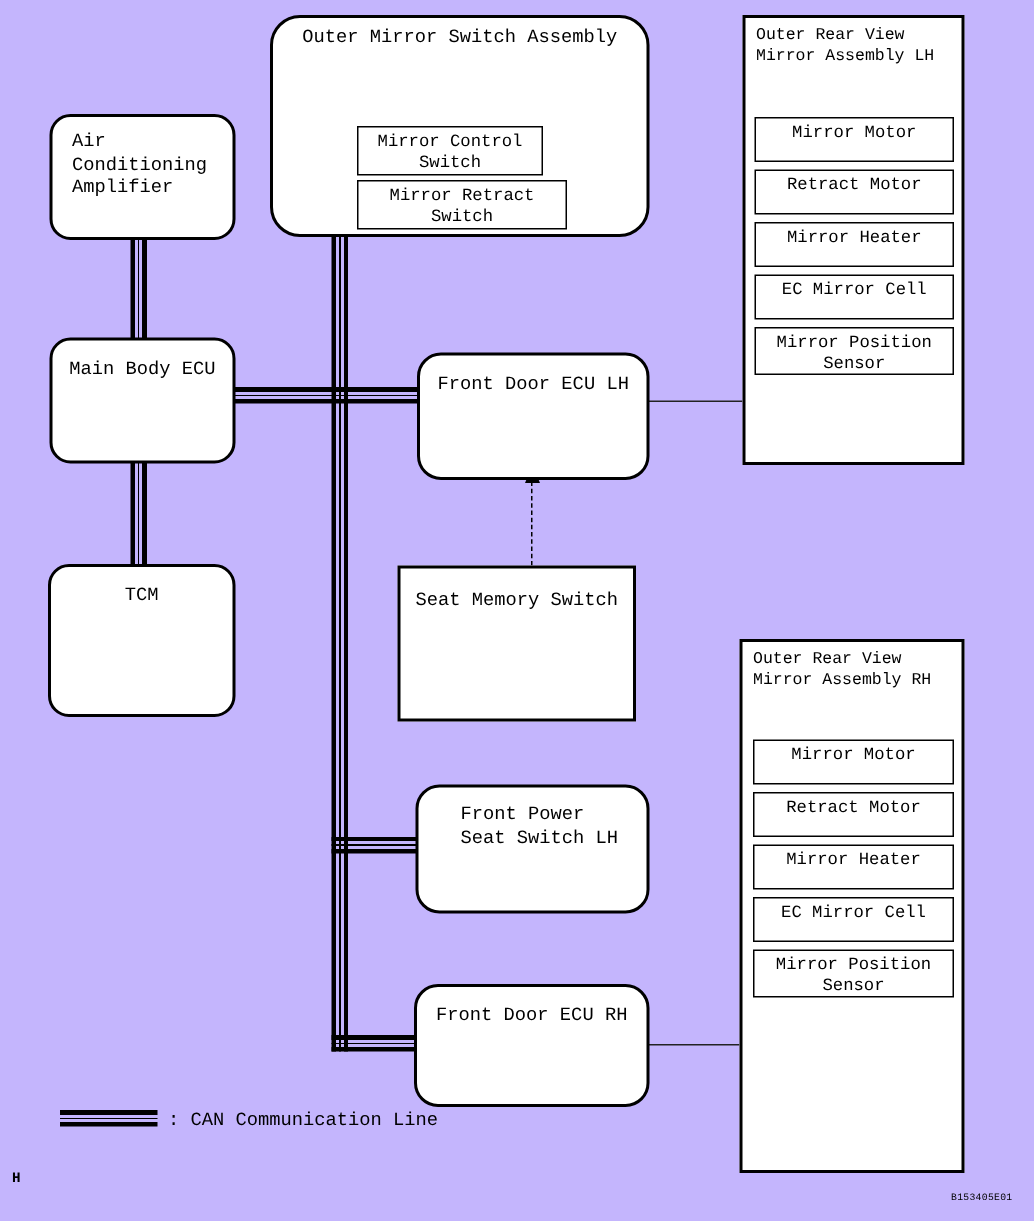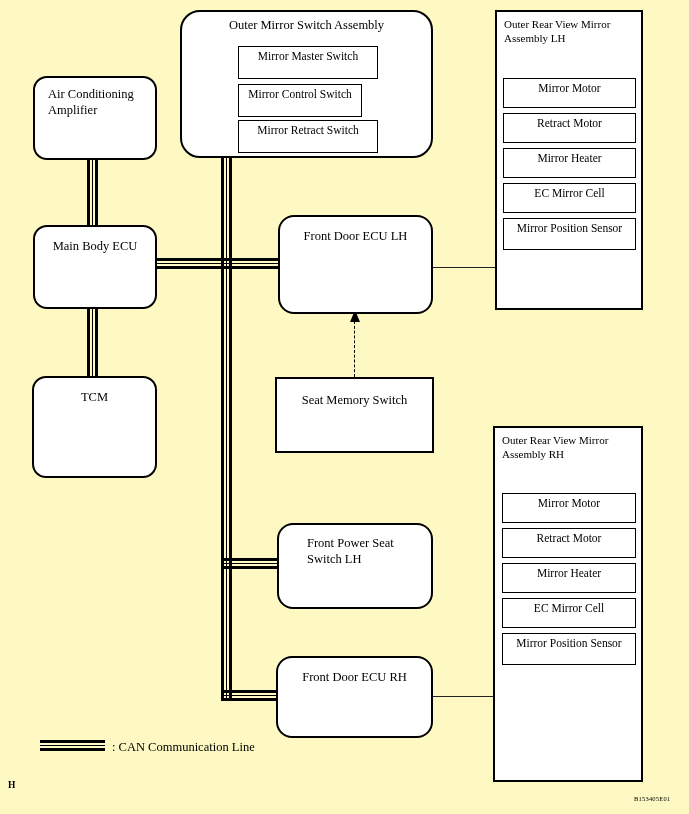--- a/index.html
+++ b/index.html
@@ -1,18 +1,18 @@
 <!DOCTYPE html>
 <html><head>
 <meta charset="utf-8">
 <style>
   html,body{margin:0;padding:0;background:#ffffff;}
   .canvas{
-    position:relative;width:689px;height:814px;background:#fef9c3;
-    font-family:Liberation Serif, serif;color:#000;overflow:hidden;
+    position:relative;width:689px;height:814px;background:#c4b5fd;
+    font-family:Liberation Mono, monospace;color:#000;overflow:hidden;
   }
   .box-round{position:absolute;border:2px solid #000;border-radius:16px;background:#fff;box-sizing:border-box;}
   .box-rect{position:absolute;border:2px solid #000;background:#fff;box-sizing:border-box;}
   .node-label{font-size:12.5px;line-height:1.25;}
   .label-c{text-align:center;padding-top:12px;}
   .label-l{text-align:left;}
   .asm-title{font-size:11px;line-height:1.3;padding:5px 0 0 7px;}
   .item{position:absolute;border:1.5px solid #000;background:#fff;box-sizing:border-box;
         text-align:center;padding-top:3px;font-size:11.5px;line-height:1.2;}
   .bus-v{position:absolute;width:11px;
@@ -41,21 +41,20 @@
 
   <div class="thin-h" style="left:432px;top:267px;width:63px;"></div>
   <div class="thin-h" style="left:432px;top:696px;width:61px;"></div>
 
   <div class="dash-v" style="left:354px;top:321px;height:56px;"></div>
   <div class="arrow-head" style="left:350px;top:310px;"></div>
 
   <div class="box-round" style="left:180px;top:10px;width:253px;height:148px;border-radius:20px;">
     <div class="node-label label-c" style="padding-top:6px;">Outer Mirror Switch Assembly</div>
   </div>
-  <div class="item" style="left:238px;top:46px;width:140px;height:33px;">Mirror Master Switch</div>
   <div class="item" style="left:238px;top:84px;width:124px;height:33px;">Mirror Control Switch</div>
   <div class="item" style="left:238px;top:120px;width:140px;height:33px;">Mirror Retract Switch</div>
 
   <div class="box-rect" style="left:495px;top:10px;width:148px;height:300px;">
     <div class="asm-title">Outer Rear View Mirror Assembly LH</div>
     <div class="item" style="left:6px;top:66px;width:133px;height:30px;">Mirror Motor</div>
     <div class="item" style="left:6px;top:101px;width:133px;height:30px;">Retract Motor</div>
     <div class="item" style="left:6px;top:136px;width:133px;height:30px;">Mirror Heater</div>
     <div class="item" style="left:6px;top:171px;width:133px;height:30px;">EC Mirror Cell</div>
     <div class="item" style="left:6px;top:206px;width:133px;height:32px;">Mirror Position Sensor</div>
@@ -66,25 +65,25 @@
   </div>
 
   <div class="box-round" style="left:33px;top:225px;width:124px;height:84px;border-radius:14px;">
     <div class="node-label label-c">Main Body ECU</div>
   </div>
 
   <div class="box-round" style="left:32px;top:376px;width:125px;height:102px;border-radius:14px;">
     <div class="node-label label-c">TCM</div>
   </div>
 
-  <div class="box-round" style="left:278px;top:215px;width:155px;height:99px;border-radius:16px;">
+  <div class="box-round" style="left:278px;top:235px;width:155px;height:85px;border-radius:16px;">
     <div class="node-label label-c">Front Door ECU LH</div>
   </div>
 
-  <div class="box-rect" style="left:275px;top:377px;width:159px;height:76px;">
+  <div class="box-rect" style="left:265px;top:377px;width:159px;height:104px;">
     <div class="node-label label-c" style="padding-top:14px;">Seat Memory Switch</div>
   </div>
 
   <div class="box-round" style="left:276px;top:656px;width:157px;height:82px;border-radius:16px;">
     <div class="node-label label-c">Front Door ECU RH</div>
   </div>
 
   <div class="box-round" style="left:277px;top:523px;width:156px;height:86px;border-radius:16px;">
     <div class="node-label label-l" style="padding:11px 10px 0 28px;">Front Power Seat Switch LH</div>
   </div>

